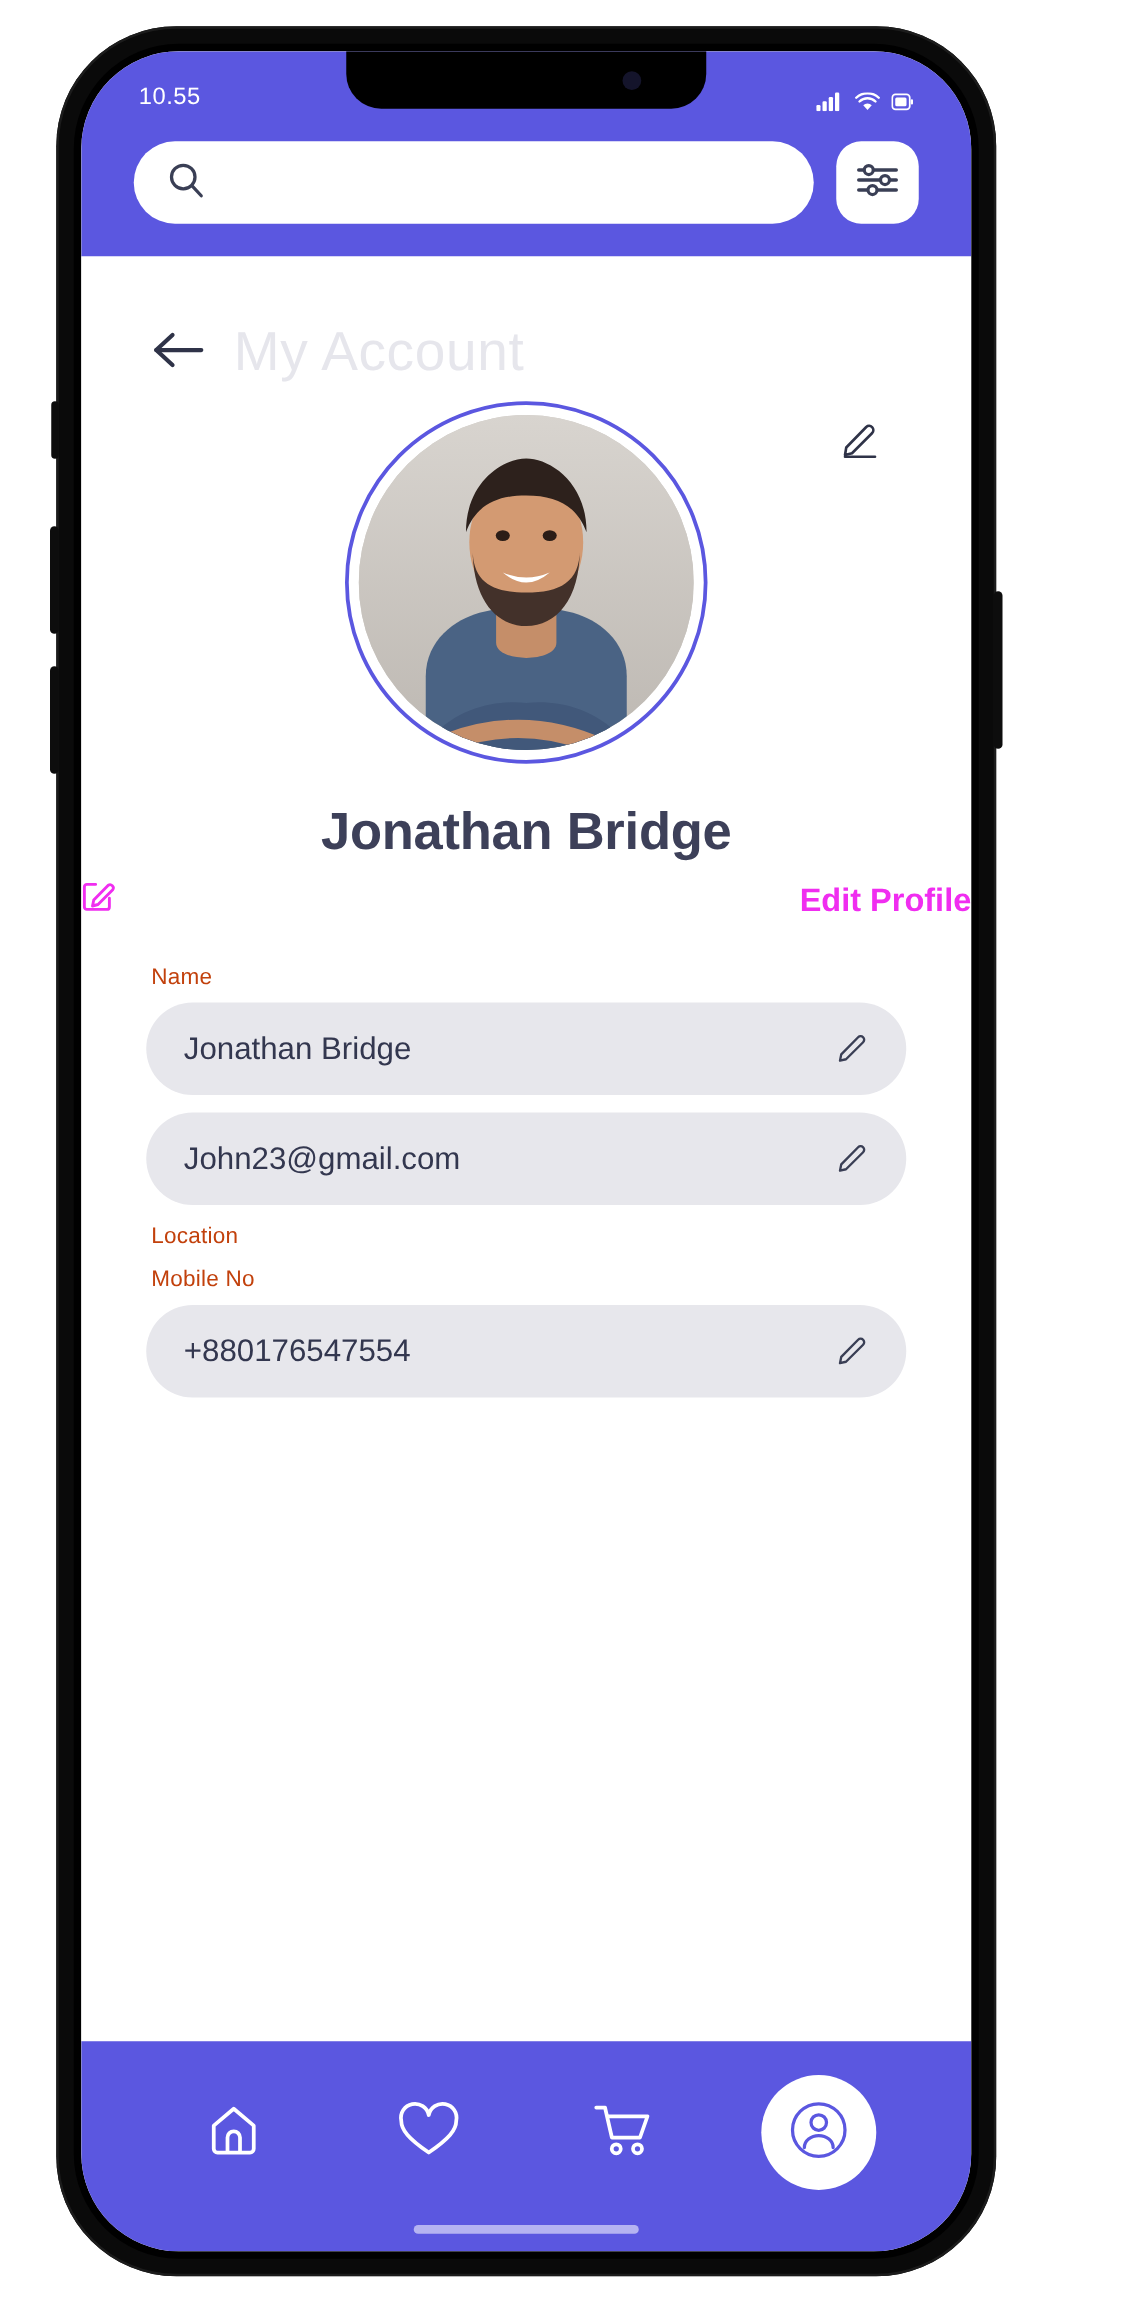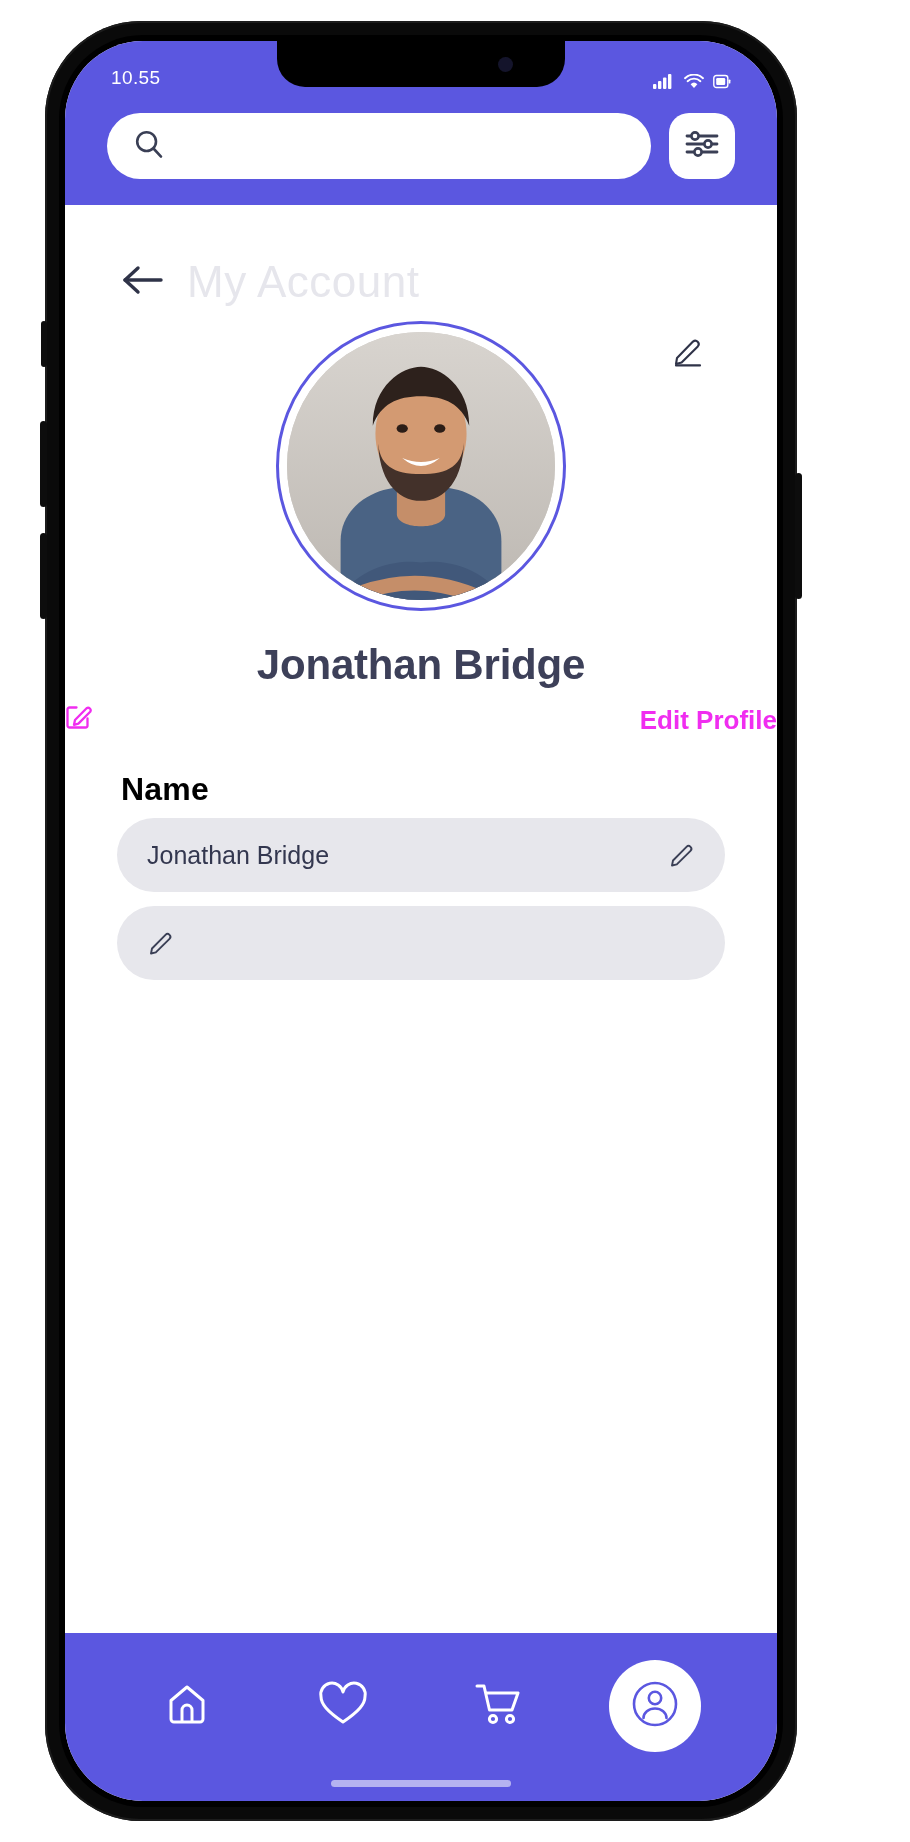--- a/index.html
+++ b/index.html
@@ -174,23 +174,23 @@
     font-size: 26px;
     font-weight: bold;
     cursor: pointer;
   }
 
   .fields {
     padding: 34px 52px 0 52px;
   }
   .field-block { margin-bottom: 14px; }
   .field-label {
-    font-size: 32px;
-    font-weight: bold;
-    color: #000000;
+    font-size: 18px;
+    font-weight: normal;
+    color: #c2410c;
     margin: 0 0 10px 4px;
     letter-spacing: 0.2px;
   }
   .field-pill {
     height: 74px;
     background: #e7e7ec;
     border-radius: 38px;
     display: flex; align-items: center;
     padding: 0 30px 0 30px;
   }
@@ -372,31 +372,44 @@
                 <span class="field-edit">
                   <svg width="27" height="27" viewBox="0 0 27 27">
                     <path d="M5 20.5 L18.5 6.8 a2.8 2.8 0 0 1 4 4 L8.8 24.4 L4 25.5 Z" stroke="#3a3f55" stroke-width="1.9" fill="none" stroke-linejoin="round"></path>
                   </svg>
                 </span>
               </div>
             </div>
 
             <div class="field-block">
               <div class="field-pill">
+                <div class="field-value">John23@gmail.com</div>
                 <span class="field-edit">
                   <svg width="27" height="27" viewBox="0 0 27 27">
                     <path d="M5 20.5 L18.5 6.8 a2.8 2.8 0 0 1 4 4 L8.8 24.4 L4 25.5 Z" stroke="#3a3f55" stroke-width="1.9" fill="none" stroke-linejoin="round"></path>
                   </svg>
                 </span>
               </div>
             </div>
 
             <div class="field-block">
-            </div>
-
+              <div class="field-label">Location</div>
+            </div>
+
+            <div class="field-block">
+              <div class="field-label">Mobile No</div>
+              <div class="field-pill">
+                <div class="field-value">+880176547554</div>
+                <span class="field-edit">
+                  <svg width="27" height="27" viewBox="0 0 27 27">
+                    <path d="M5 20.5 L18.5 6.8 a2.8 2.8 0 0 1 4 4 L8.8 24.4 L4 25.5 Z" stroke="#3a3f55" stroke-width="1.9" fill="none" stroke-linejoin="round"></path>
+                  </svg>
+                </span>
+              </div>
+            </div>
 
           </div>
         </div>
 
         <div class="bottomnav">
 
           <div class="nav-item">
             <span>
               <svg width="50" height="50" viewBox="0 0 50 50">
                 <path d="M9 21.5 L25 8 L41 21.5 V40 a3 3 0 0 1-3 3 H12 a3 3 0 0 1-3-3 Z" stroke="#ffffff" stroke-width="3" fill="none" stroke-linejoin="round"></path>

